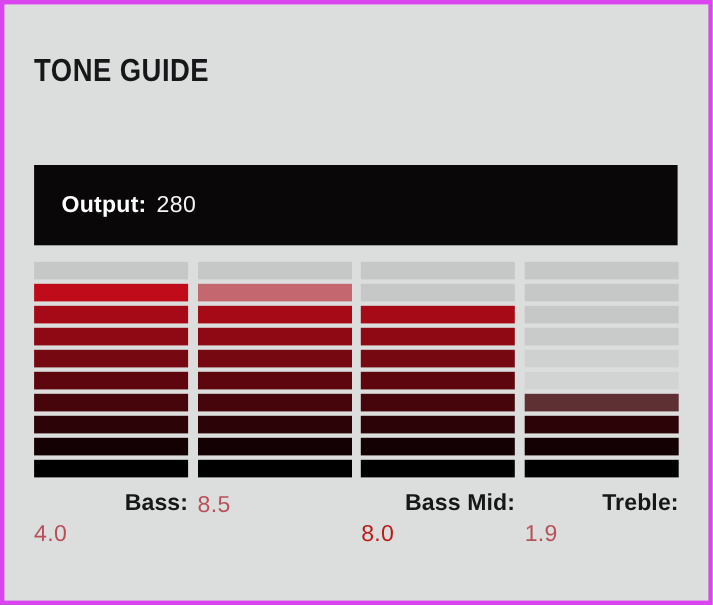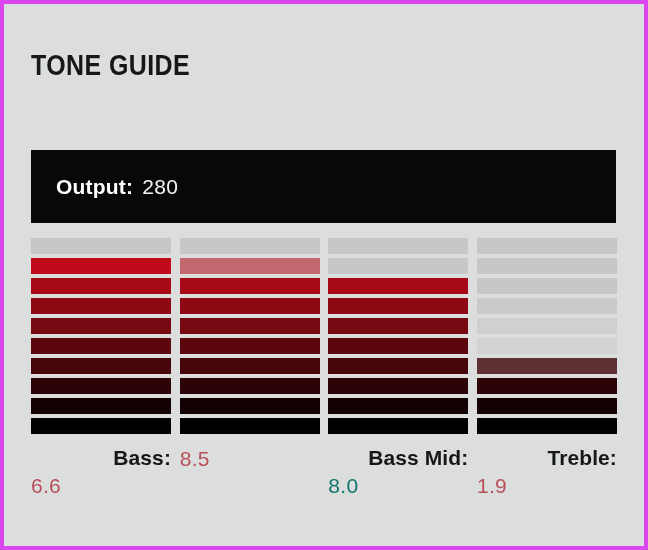--- a/index.html
+++ b/index.html
@@ -183,28 +183,28 @@
         <div class="seg" style="background: rgb(94, 48, 51);"></div>
         <div class="seg" style="background: rgb(44, 3, 6);"></div>
         <div class="seg" style="background: rgb(19, 1, 3);"></div>
         <div class="seg" style="background: rgb(0, 0, 0);"></div>
       </div>
     </div>
 
   <div id="labels">
       <div class="label-col">
         <div class="label-name">Bass:</div>
-        <div class="label-value" style="color: rgb(184, 80, 90);">6.6</div>
+        <div class="label-value" style="color: rgb(184, 80, 90);">4.0</div>
       </div>
       <div class="label-col">
         <div class="label-value" style="color: rgb(184, 80, 90);">8.5</div>
       </div>
       <div class="label-col">
         <div class="label-name">Bass Mid:</div>
-        <div class="label-value" style="color: #0f766e;">8.0</div>
+        <div class="label-value" style="color: #b91c1c;">8.0</div>
       </div>
       <div class="label-col">
         <div class="label-name">Treble:</div>
         <div class="label-value" style="color: rgb(184, 80, 90);">1.9</div>
       </div>
     </div>
 
 </div>
 
 </body></html>

